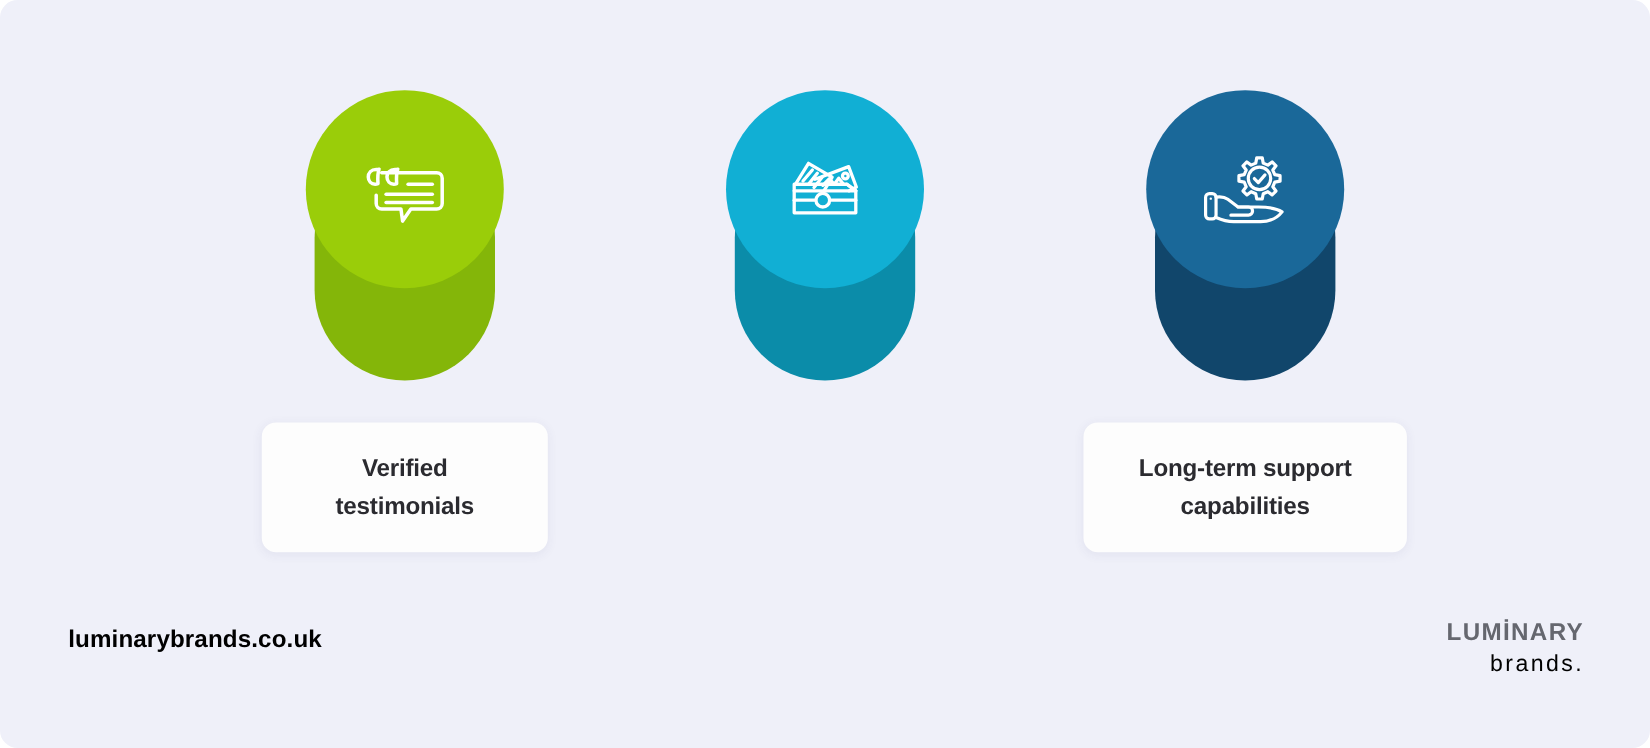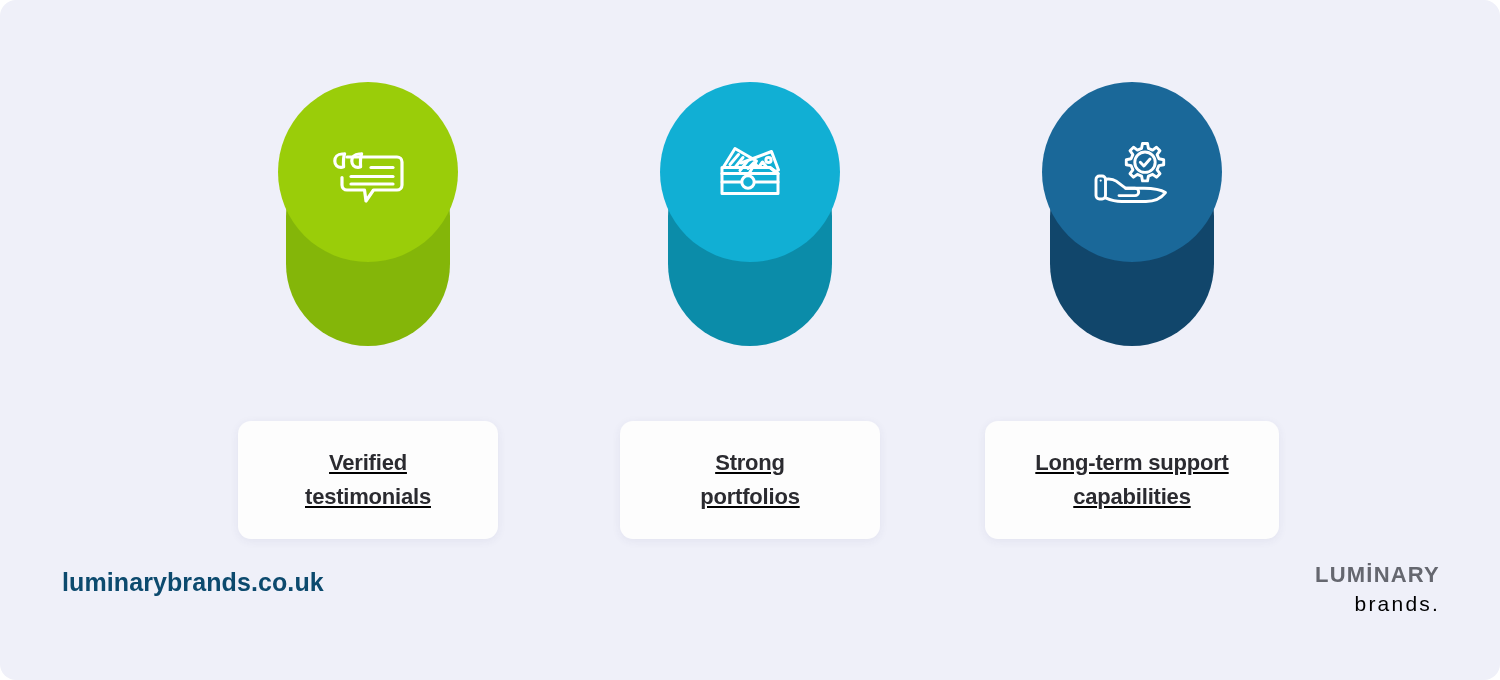--- a/index.html
+++ b/index.html
@@ -83,30 +83,29 @@
     justify-content: center;
   }
   .capsule-icon svg {
     display: block;
   }
 
   
   .label-card {
     width: 260px;
     min-height: 118px;
-    margin-top: 69px;
+    margin-top: 32px;
     background: #fdfdfd;
     border-radius: 13px;
     box-shadow: 0 2px 10px rgba(60, 60, 110, 0.07);
     display: flex;
     align-items: center;
     justify-content: center;
     box-sizing: border-box;
     padding: 14px 16px;
-    text-decoration: underline;
   }
   .label-card.wide {
     width: 294px;
   }
   .label-text {
     font-family: "Liberation Sans", sans-serif;
     font-size: 22px;
     font-weight: bold;
     line-height: 1.55;
     color: #2b2b30;
@@ -120,23 +119,23 @@
     left: 0;
     bottom: 0;
     width: 1500px;
     height: 150px;
   }
   .site-url {
     position: absolute;
     left: 62px;
     top: 38px;
     font-family: "Liberation Sans", sans-serif;
-    font-size: 25px;
+    font-size: 22px;
     font-weight: bold;
-    color: #0c4a6e;
+    color: #000000;
     letter-spacing: 0.1px;
   }
   .logo {
     position: absolute;
     right: 60px;
     top: 34px;
     text-align: right;
   }
   .logo-main {
     font-family: "Liberation Sans", sans-serif;
@@ -210,26 +209,20 @@
             <path d="M60 31.5 L68 37.5"></path>
 
             <line x1="12" y1="37.5" x2="68" y2="37.5"></line>
 
             <line x1="12" y1="46" x2="31" y2="46"></line>
             <line x1="45" y1="46" x2="68" y2="46"></line>
             <circle cx="38" cy="46" r="6.2"></circle>
           </svg>
         </div>
       </div>
-      <div class="label-card">
-        <div class="label-text">
-          <span>Strong</span><br>
-          <span>portfolios</span>
-        </div>
-      </div>
     </div>
 
     <div class="column">
       <div class="capsule-wrap">
         <div class="capsule-body" style="background:#11466B;"></div>
         <div class="capsule-top" style="background:#1A6899;"></div>
         <div class="capsule-icon">
           <svg width="82" height="72" viewBox="0 0 82 72" fill="none" stroke="#ffffff" stroke-width="2.9" stroke-linecap="round" stroke-linejoin="round">
 
             <path d="M51.5 7.5 L56.5 7.5 L57.4 12.3 L61.6 14.1 L65.5 11.2 L69.0 14.7 L66.1 18.6 L67.9 22.8 L72.7 23.7 L72.7 28.7 L67.9 29.6 L66.1 33.8 L69.0 37.7 L65.5 41.2 L61.6 38.3 L57.4 40.1 L56.5 44.9 L51.5 44.9 L50.6 40.1 L46.4 38.3 L42.5 41.2 L39.0 37.7 L41.9 33.8 L40.1 29.6 L35.3 28.7 L35.3 23.7 L40.1 22.8 L41.9 18.6 L39.0 14.7 L42.5 11.2 L46.4 14.1 L50.6 12.3 Z"></path>

